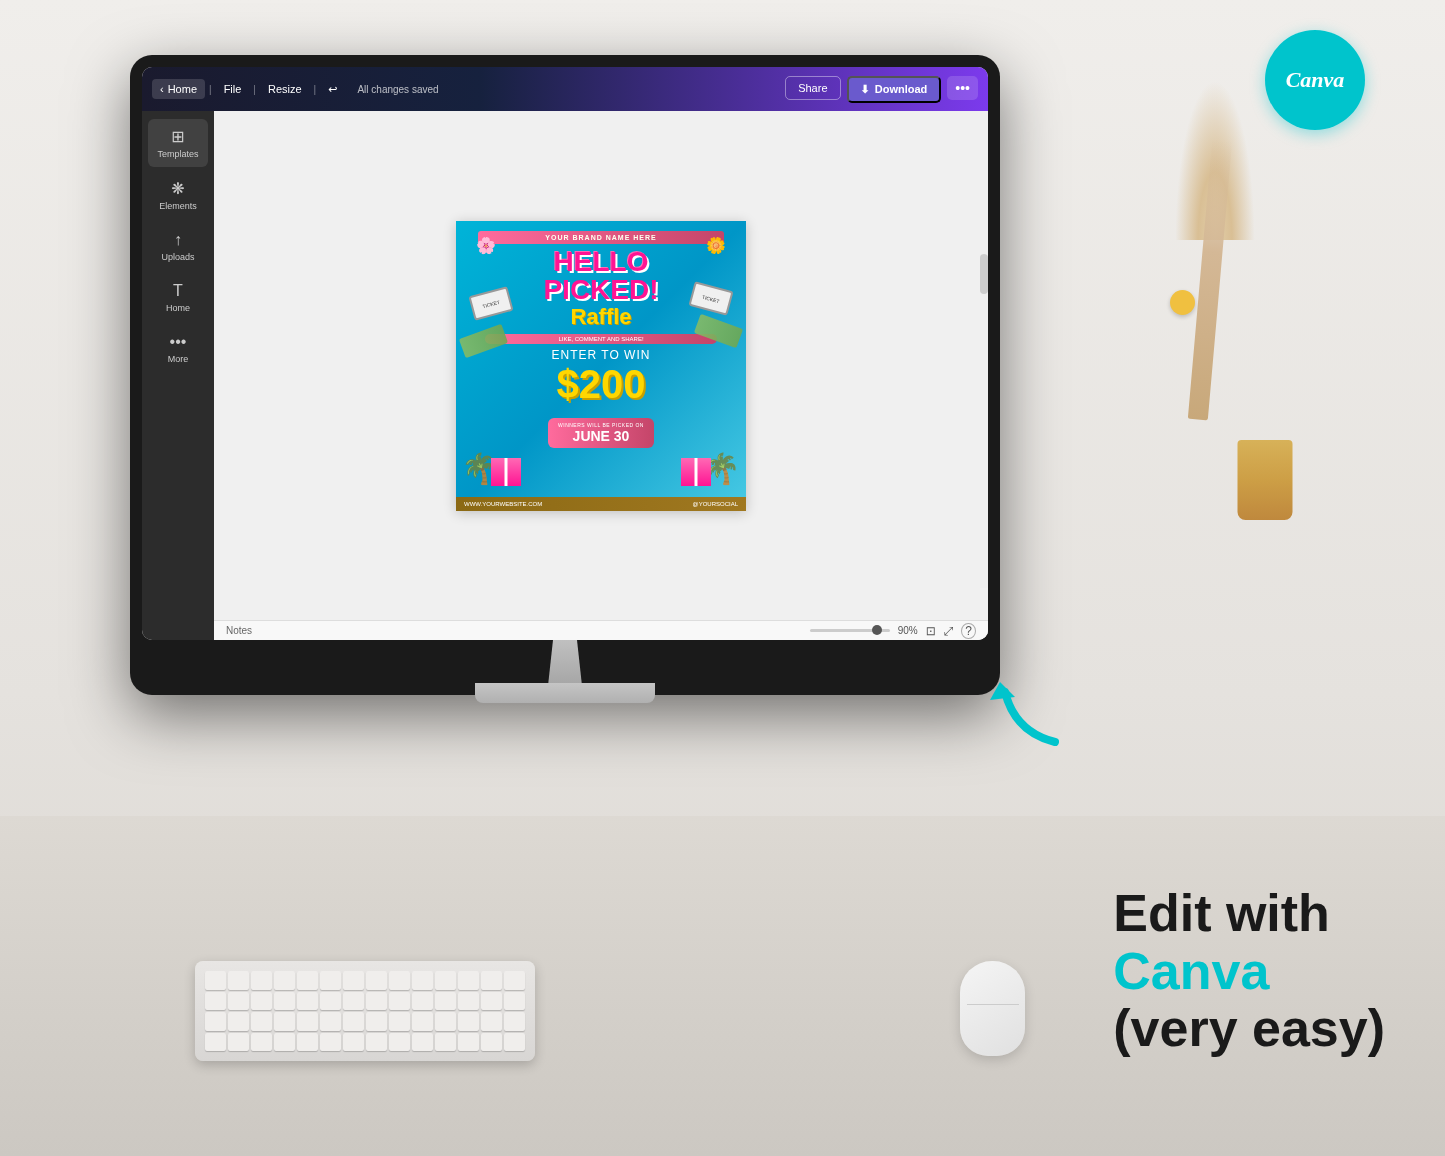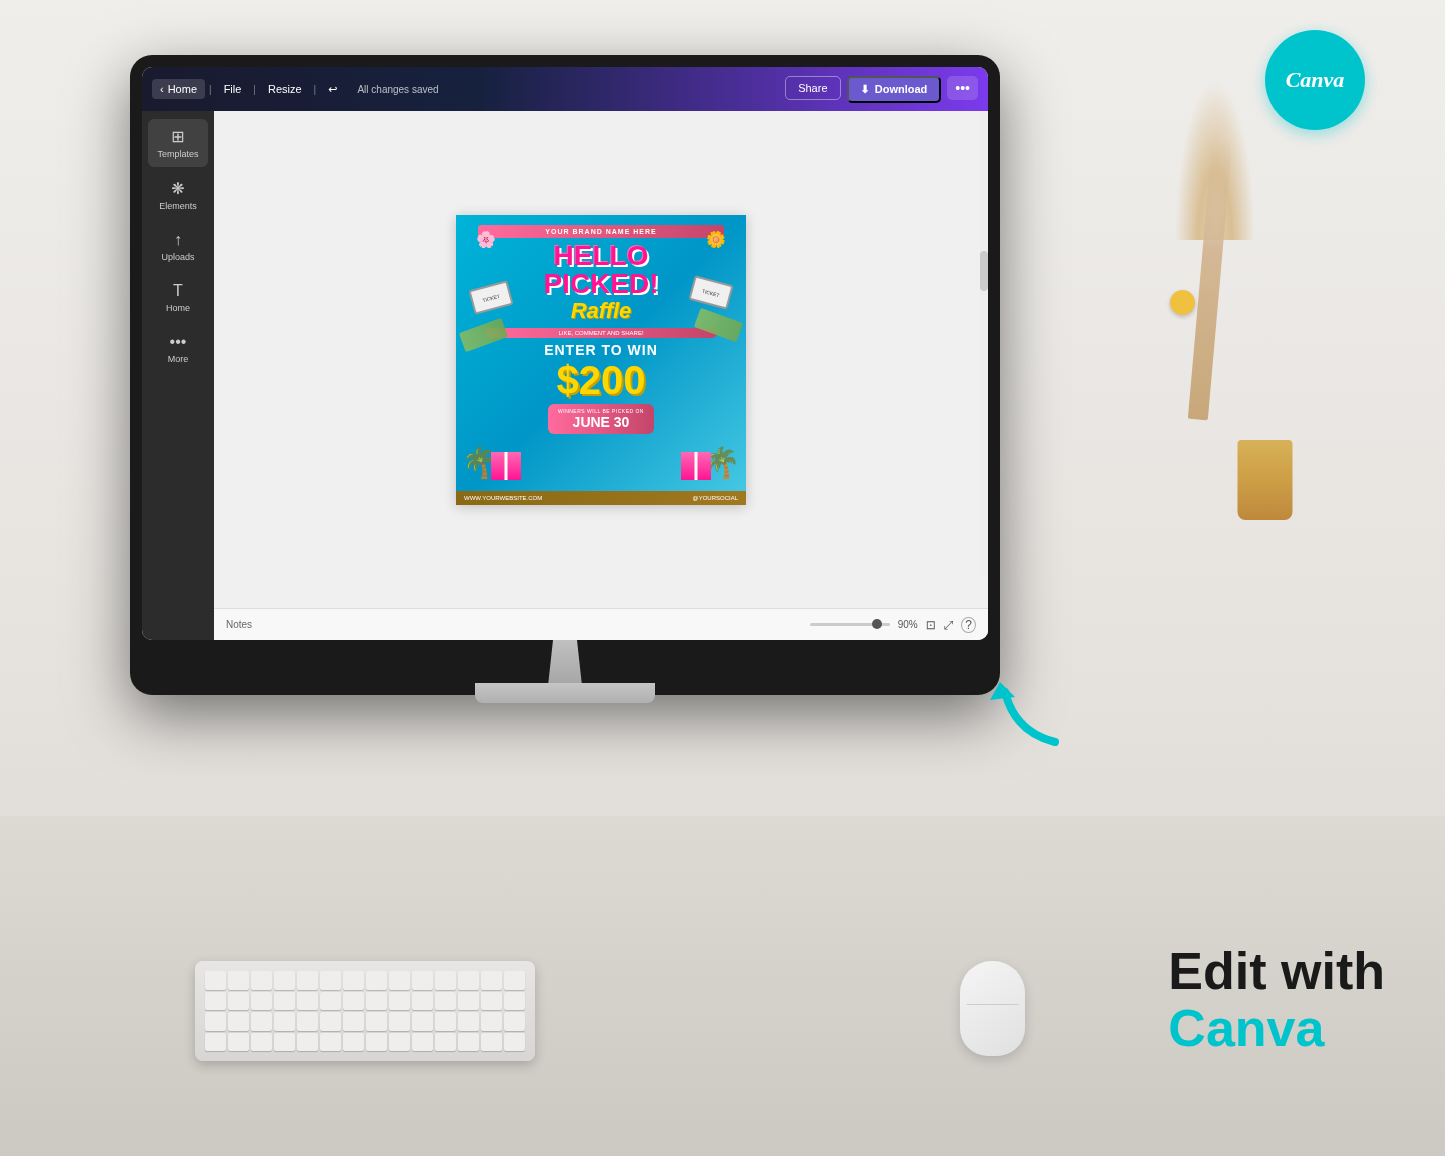--- a/index.html
+++ b/index.html
@@ -250,56 +250,55 @@
       color: #ff1493;
       font-size: 28px;
       font-weight: 900;
       text-shadow: 2px 2px 0 #fff;
       line-height: 1;
     }
 
     .raffle-raffle {
       color: #ffd700;
       font-size: 22px;
-      font-style: italic;
       font-weight: bold;
       text-shadow: 1px 1px 0 #c8a000;
     }
 
     .raffle-like-bar {
       background: linear-gradient(90deg, #ff6b9d, #c44569);
       width: 80%;
       text-align: center;
       padding: 2px 6px;
       border-radius: 10px;
       font-size: 6px;
       color: #fff;
       margin: 4px 0;
     }
 
     .raffle-enter {
       color: #fff;
-      font-size: 14px;
-      font-weight: bold;
+      font-size: 12px;
+      font-weight: normal;
       letter-spacing: 1px;
     }
 
     .raffle-amount {
       color: #ffd700;
       font-size: 40px;
       font-weight: 900;
       text-shadow: 2px 2px 0 #c8a000;
     }
 
     .raffle-date-box {
       background: linear-gradient(90deg, #ff6b9d, #c44569);
       border-radius: 6px;
       padding: 4px 10px;
       text-align: center;
-      margin: 1px 0;
+      margin: 11px 0;
     }
 
     .raffle-winners-text {
       color: #fff;
       font-size: 5px;
       letter-spacing: 0.5px;
     }
 
     .raffle-date {
       color: #fff;
@@ -315,21 +314,21 @@
       justify-content: space-between;
       align-items: center;
       position: absolute;
       bottom: 0;
       font-size: 6px;
       color: #fff;
     }
 
     
     .canvas-bottombar {
-      height: 32px;
+      height: 20px;
       background: #f8f8f8;
       border-top: 1px solid #ddd;
       display: flex;
       align-items: center;
       justify-content: space-between;
       padding: 0 12px;
       flex-shrink: 0;
     }
 
     .notes-label {
@@ -811,20 +810,21 @@
 <div class="arrow-container">
   <svg class="arrow-svg" viewBox="0 0 100 100">
     <path d="M 70 80 Q 30 70 20 30" stroke="#00c4cc" stroke-width="8" fill="none" stroke-linecap="round"></path>
     <polygon points="15,20 30,35 5,38" fill="#00c4cc"></polygon>
   </svg>
 </div>
 
 <div class="edit-text-container">
   <div class="edit-line1">Edit with</div>
   <div class="edit-line2">Canva</div>
+  <div class="edit-line3">(very easy)</div>
 </div>
 
 <div class="keyboard">
   <div class="keyboard-keys">
     <div class="key"></div>
     <div class="key"></div>
     <div class="key"></div>
     <div class="key"></div>
     <div class="key"></div>
     <div class="key"></div>

